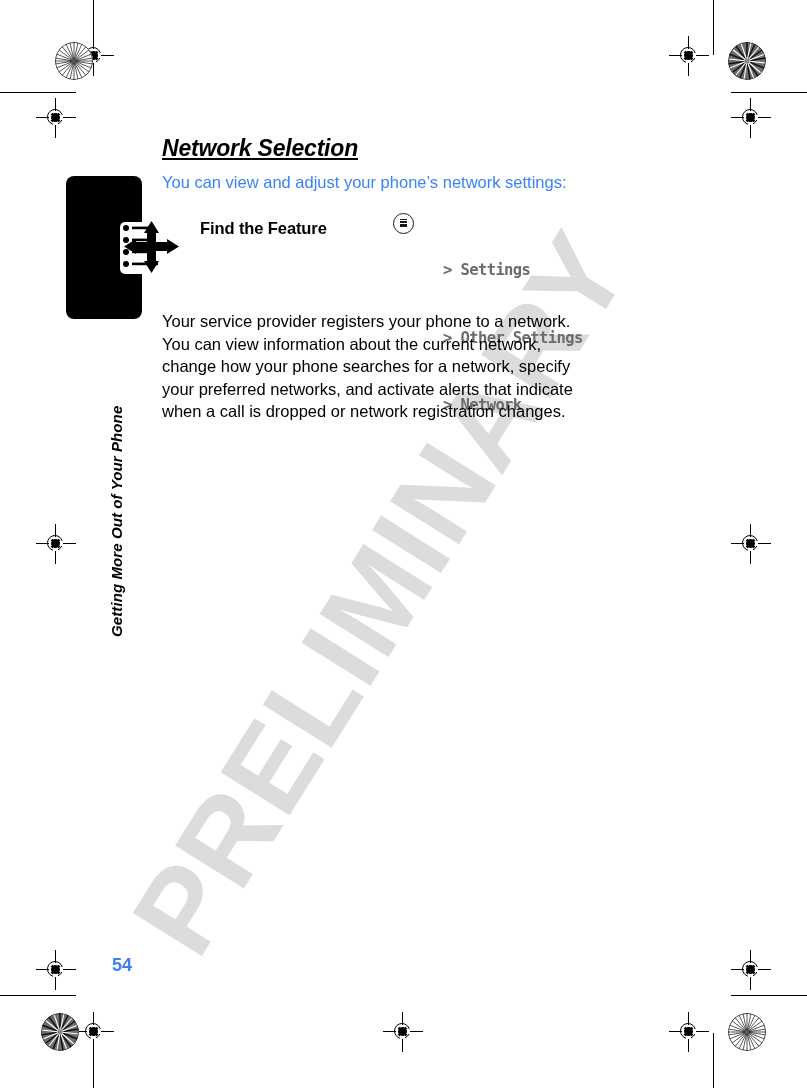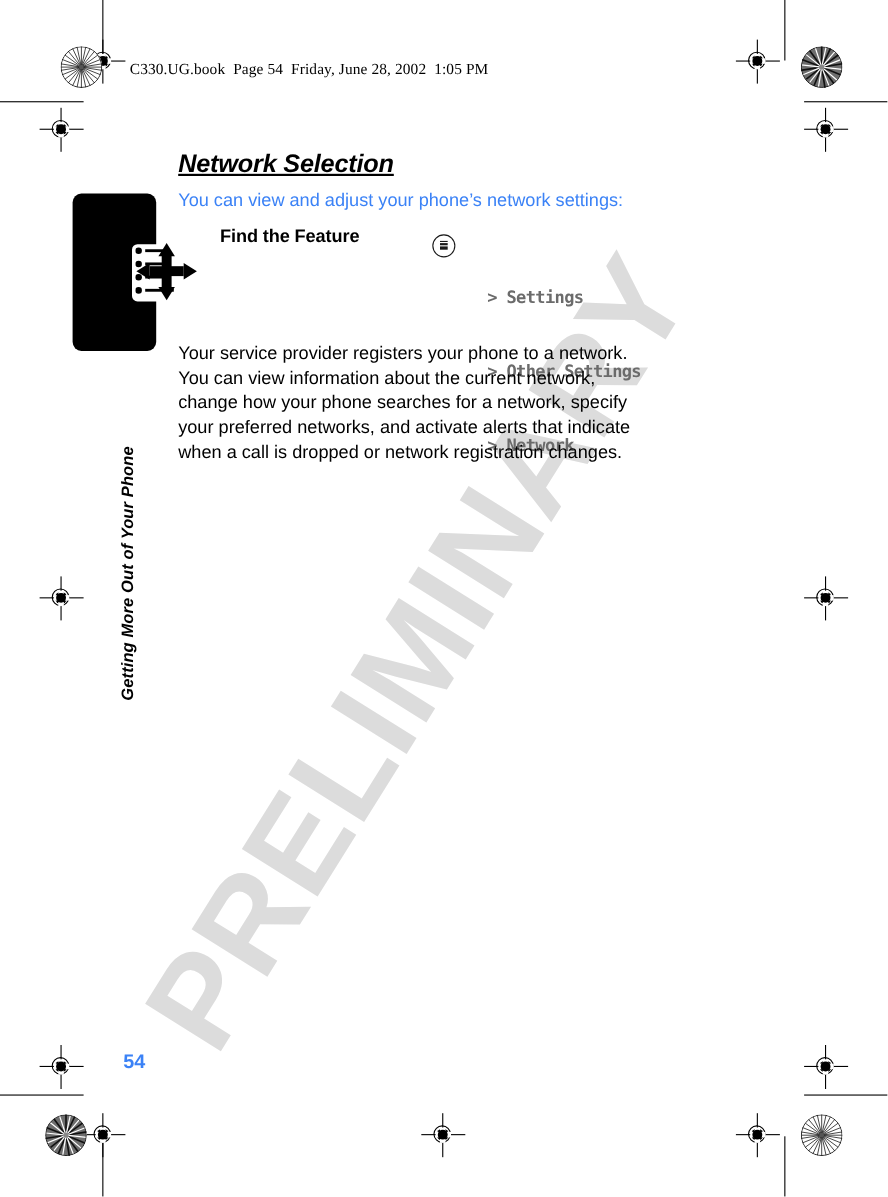--- a/index.html
+++ b/index.html
@@ -481,21 +481,20 @@
         <line x1="19" y1="19" x2="4" y2="8"></line>
           <line x1="19" y1="19" x2="7" y2="4.5"></line>
         <line x1="19" y1="19" x2="11" y2="2"></line>
           <line x1="19" y1="19" x2="15" y2="0.5"></line>
       </g>
       <circle cx="19" cy="19" r="2.2" fill="#555"></circle>
       <circle cx="19" cy="19" r="18.5" fill="none" stroke="#111" stroke-width="0.8"></circle>
     </svg>
   </div>
 
-  <div class="book-header" style="left:118px; top:56px;">C330.UG.book  Page 54  Friday, June 28, 2002  1:05 PM</div>
 
   <div class="side-tab" style="left:66px; top:176px; width:76px; height:143px;"></div>
   <div class="tab-notch" style="left:120px; top:222px; width:34px; height:52px;"></div>
 
   <div class="nav-icon" style="left:123px; top:221px;">
     <svg width="58" height="54" viewBox="0 0 58 54">
 
       <g fill="#000000">
         <rect x="24" y="10" width="9" height="32"></rect>
         <rect x="13" y="21" width="31" height="9"></rect>
@@ -517,21 +516,21 @@
       </g>
     </svg>
   </div>
 
   <div class="chapter-title" style="left:125px; top:620px;">Getting More Out of Your Phone</div>
 
   <div class="section-title" style="left:162px; top:135px;text-decoration:underline;">Network Selection</div>
 
   <div class="intro-text" style="left:162px; top:173px;">You can view and adjust your phone’s network settings:</div>
 
-  <div class="find-label" style="left:200px; top:206px;">Find the Feature</div>
+  <div class="find-label" style="left:200px; top:219px;">Find the Feature</div>
 
   <div class="menu-key-icon" style="left:393px; top:213px;">
     <div class="bars">
       <span class="b1"></span>
         <span class="b2"></span>
         <span class="b3"></span>
     </div>
   </div>
 
   <div class="menu-path" style="left:443px; top:214px;">

